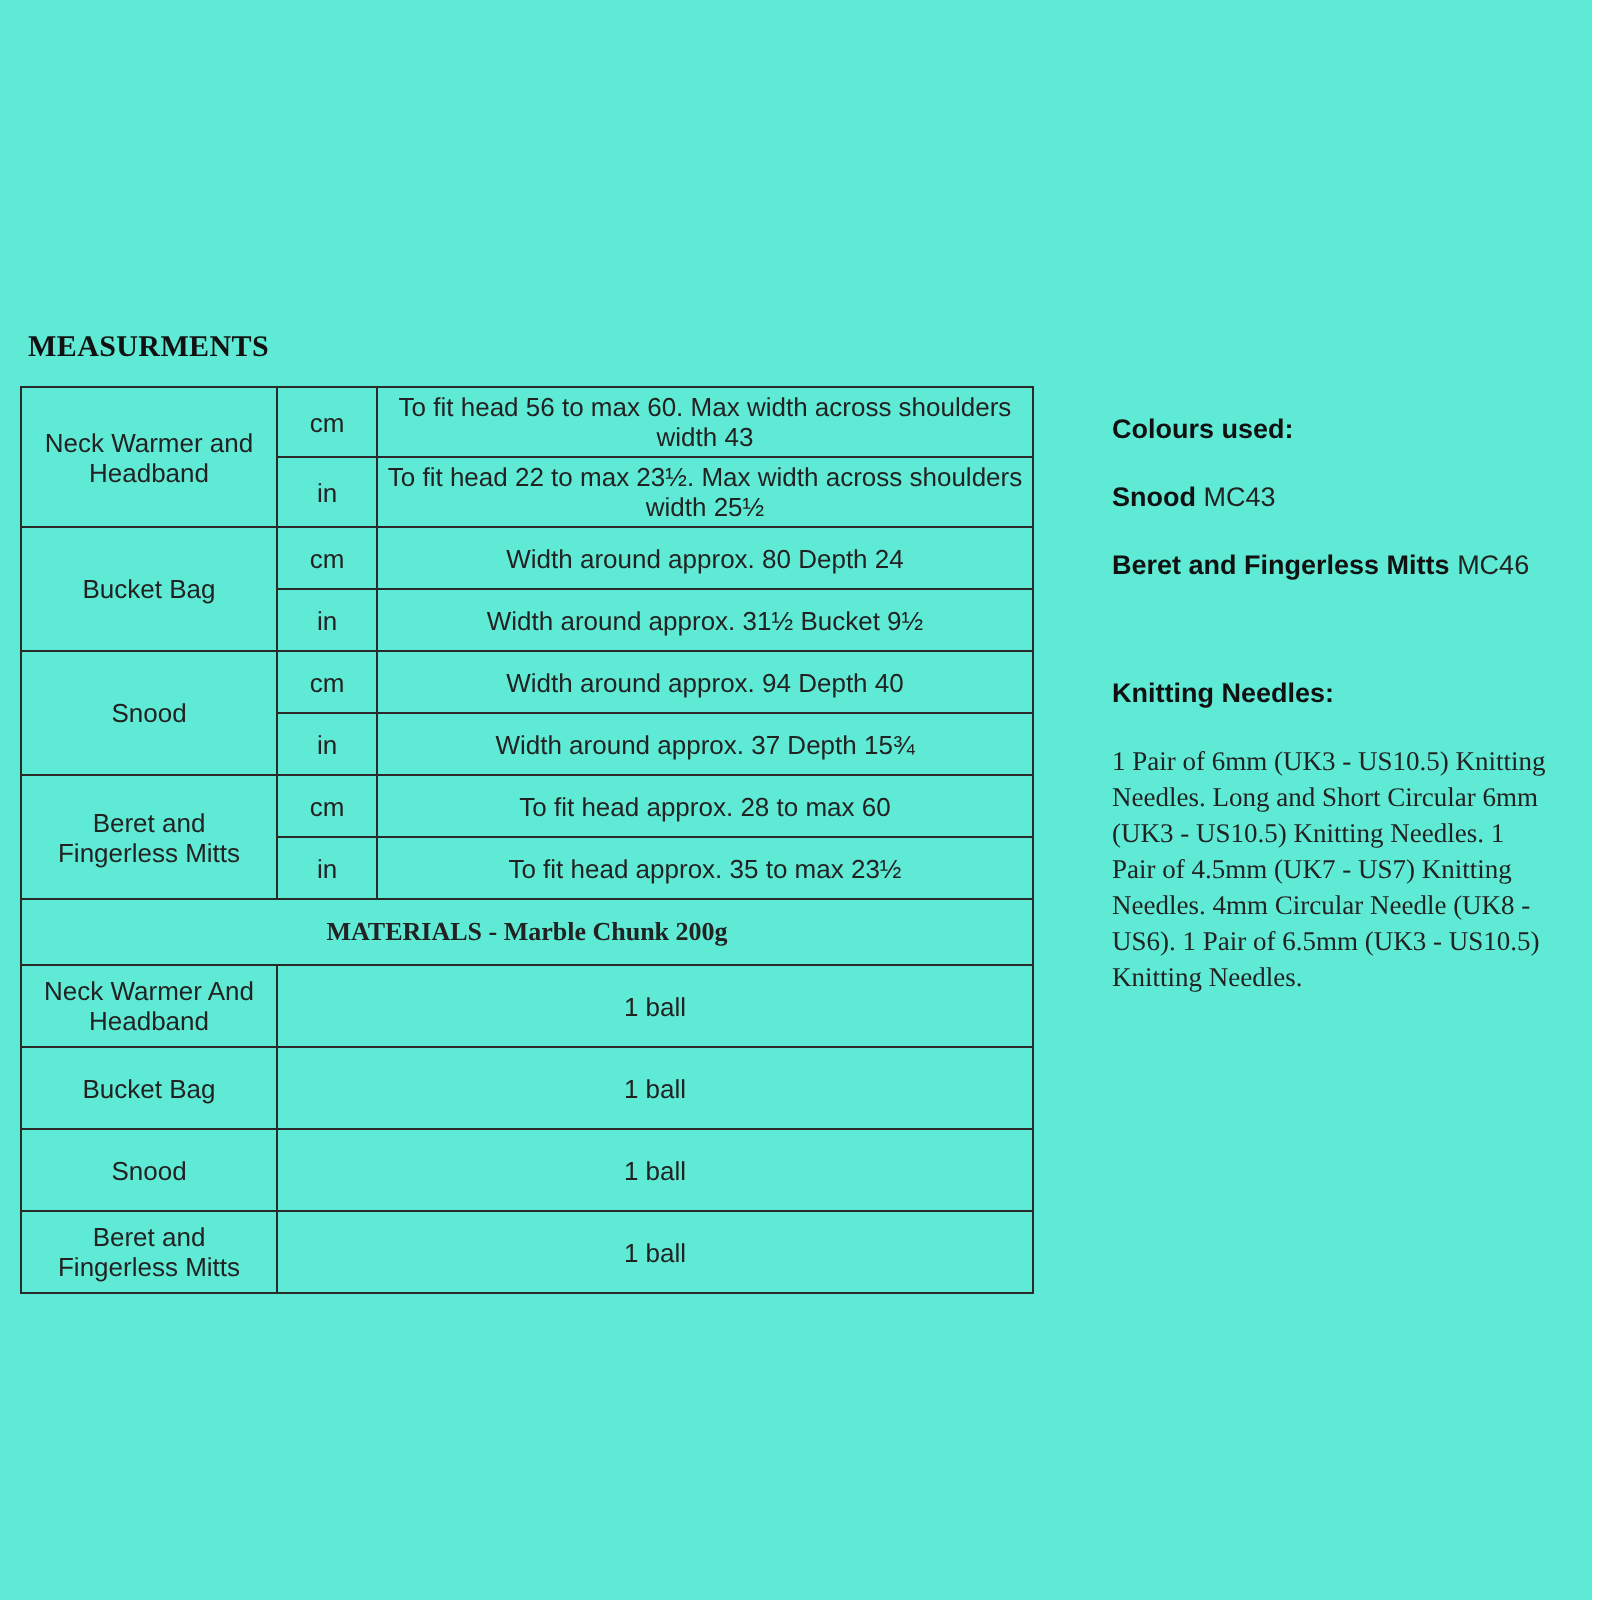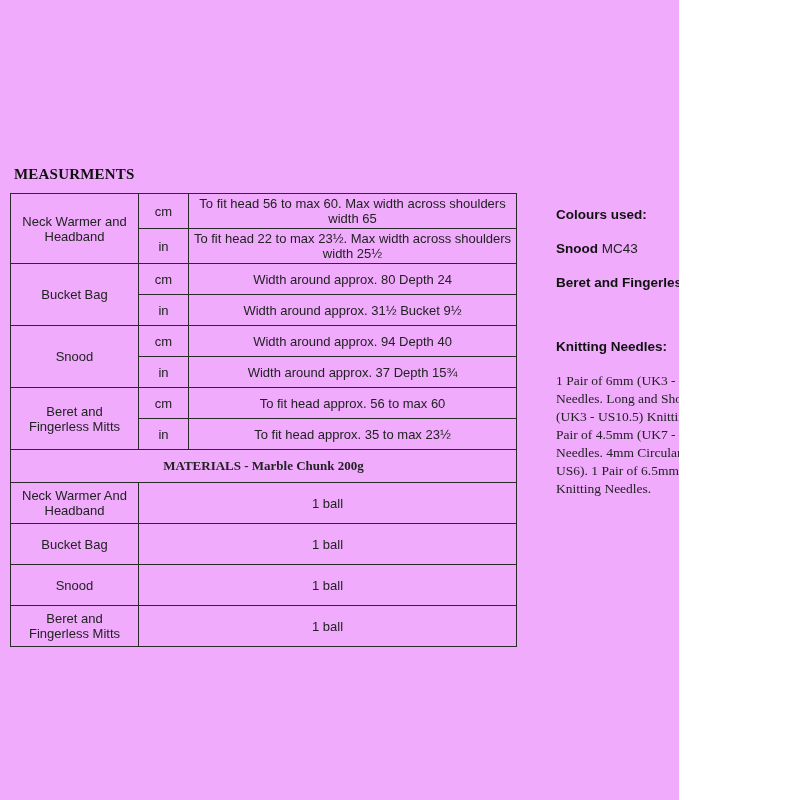--- a/index.html
+++ b/index.html
@@ -1,20 +1,20 @@
 <!DOCTYPE html>
 <html><head>
 <meta charset="utf-8">
 <style>
   html, body { margin: 0; padding: 0; background: #ffffff; }
   .page {
     position: relative;
-    width: 679px;
+    width: 796px;
     height: 800px;
-    background: #f0abfc;
+    background: #5eead4;
     font-family: "Liberation Sans", sans-serif;
     color: #1c1c1c;
     overflow: hidden;
   }
   .title {
     position: absolute;
     left: 14px;
     top: 166px;
     font-family: "Liberation Serif", serif;
     font-weight: bold;
@@ -79,21 +79,21 @@
       <colgroup>
         <col class="col-label">
           <col class="col-unit">
           <col>
       </colgroup>
       <tbody>
 
         <tr class="sub-row">
           <td rowspan="2">Neck Warmer and Headband</td>
           <td>cm</td>
-          <td class="small-text">To fit head 56 to max 60. Max width across shoulders width 65</td>
+          <td class="small-text">To fit head 56 to max 60. Max width across shoulders width 43</td>
         </tr>
         <tr class="sub-row">
           <td>in</td>
           <td class="small-text">To fit head 22 to max 23½. Max width across shoulders width 25½</td>
         </tr>
 
         <tr class="sub-row">
           <td rowspan="2">Bucket Bag</td>
           <td>cm</td>
           <td>Width around approx. 80 Depth 24</td>
@@ -109,21 +109,21 @@
           <td>Width around approx. 94 Depth 40</td>
         </tr>
         <tr class="sub-row">
           <td>in</td>
           <td>Width around approx. 37 Depth 15¾</td>
         </tr>
 
         <tr class="sub-row">
           <td rowspan="2">Beret and Fingerless Mitts</td>
           <td>cm</td>
-          <td>To fit head approx. 56 to max 60</td>
+          <td>To fit head approx. 28 to max 60</td>
         </tr>
         <tr class="sub-row">
           <td>in</td>
           <td>To fit head approx. 35 to max 23½</td>
         </tr>
 
         <tr>
           <td colspan="3" class="materials-header">MATERIALS - Marble Chunk 200g</td>
         </tr>
 

